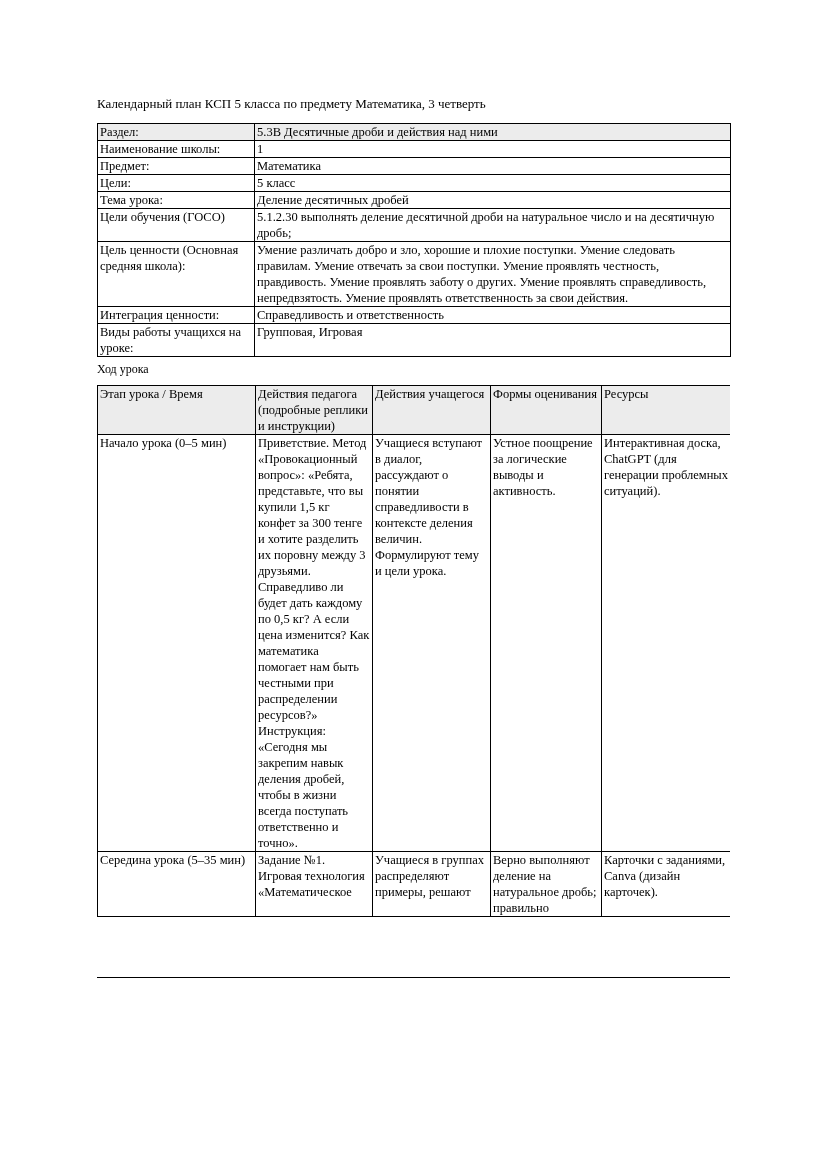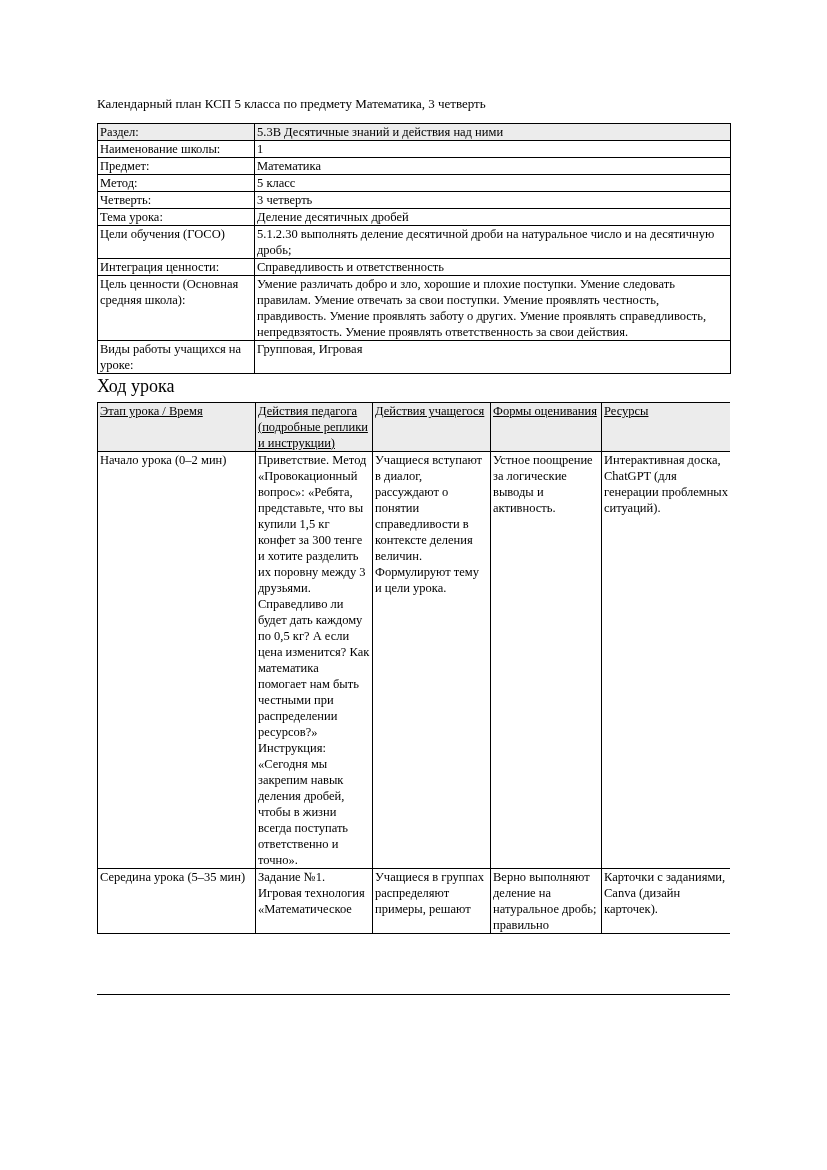--- a/index.html
+++ b/index.html
@@ -41,85 +41,81 @@
     padding: 0 2px;
     vertical-align: top;
     text-align: left;
     word-wrap: break-word;
   }
   .info-table .col-label { width: 157px; }
   .info-table .col-value { width: 476px; }
   .hl td { background: var(--header-bg, #ececec); }
   .section-heading {
     margin: 4px 0 8px 0;
-    font-size: 18px;
+    font-size: 12px;
     line-height: 16px;
     font-weight: normal;
   }
   .flow-wrap {
     height: 592px;
     overflow: hidden;
     border-bottom: 1px solid var(--border-color, #000000);
   }
   .flow-table .col-stage    { width: 158px; }
   .flow-table .col-teacher  { width: 117px; }
   .flow-table .col-student  { width: 118px; }
   .flow-table .col-assess   { width: 111px; }
   .flow-table .col-resource { width: 129px; }
-  .flow-table tr.head td { background: var(--header-bg, #ececec); text-decoration: underline; }
+  .flow-table tr.head td { background: var(--header-bg, #ececec); }
 </style>
 </head>
 <body>
 
 <div class="page">
   <div class="content">
 
     <p class="doc-title">Календарный план КСП 5 класса по предмету Математика, 3 четверть</p>
 
     <table class="info-table">
       <colgroup>
           <col class="col-label">
           <col class="col-value">
         </colgroup>
       <tbody>
         <tr class="hl">
           <td>Раздел:</td>
-          <td>5.3В Десятичные знаний и действия над ними</td>
+          <td>5.3В Десятичные дроби и действия над ними</td>
         </tr>
         <tr>
           <td>Наименование школы:</td>
           <td>1</td>
         </tr>
         <tr>
           <td>Предмет:</td>
           <td>Математика</td>
         </tr>
         <tr>
-          <td>Метод:</td>
+          <td>Цели:</td>
           <td>5 класс</td>
-        </tr>
-        <tr>
-          <td>Четверть:</td>
-          <td>3 четверть</td>
         </tr>
         <tr>
           <td>Тема урока:</td>
           <td>Деление десятичных дробей</td>
         </tr>
         <tr>
           <td>Цели обучения (ГОСО)</td>
           <td>5.1.2.30 выполнять деление десятичной дроби на натуральное число и на десятичную дробь;</td>
         </tr>
         <tr>
+          <td>Цель ценности (Основная средняя школа):</td>
+          <td>Умение различать добро и зло, хорошие и плохие поступки. Умение следовать правилам. Умение отвечать за свои поступки. Умение проявлять честность, правдивость. Умение проявлять заботу о других. Умение проявлять справедливость, непредвзятость. Умение проявлять ответственность за свои действия.</td>
+        </tr>
+        <tr>
           <td>Интеграция ценности:</td>
           <td>Справедливость и ответственность</td>
-        </tr>
-        <tr>
-          <td>Цель ценности (Основная средняя школа):</td>
-          <td>Умение различать добро и зло, хорошие и плохие поступки. Умение следовать правилам. Умение отвечать за свои поступки. Умение проявлять честность, правдивость. Умение проявлять заботу о других. Умение проявлять справедливость, непредвзятость. Умение проявлять ответственность за свои действия.</td>
         </tr>
         <tr>
           <td>Виды работы учащихся на уроке:</td>
           <td>Групповая, Игровая</td>
         </tr>
       </tbody>
     </table>
 
     <p class="section-heading">Ход урока</p>
 
@@ -134,21 +130,21 @@
         </colgroup>
         <tbody>
           <tr class="head">
             <td>Этап урока / Время</td>
             <td>Действия педагога (подробные реплики и инструкции)</td>
             <td>Действия учащегося</td>
             <td>Формы оценивания</td>
             <td>Ресурсы</td>
           </tr>
           <tr>
-            <td>Начало урока (0–2 мин)</td>
+            <td>Начало урока (0–5 мин)</td>
             <td>Приветствие. Метод «Провокационный вопрос»: «Ребята, представьте, что вы купили 1,5 кг конфет за 300 тенге и хотите разделить их поровну между 3 друзьями. Справедливо ли будет дать каждому по 0,5 кг? А если цена изменится? Как математика помогает нам быть честными при распределении ресурсов?» Инструкция: «Сегодня мы закрепим навык деления дробей, чтобы в жизни всегда поступать ответственно и точно».</td>
             <td>Учащиеся вступают в диалог, рассуждают о понятии справедливости в контексте деления величин. Формулируют тему и цели урока.</td>
             <td>Устное поощрение за логические выводы и активность.</td>
             <td>Интерактивная доска, ChatGPT (для генерации проблемных ситуаций).</td>
           </tr>
           <tr>
             <td>Середина урока (5–35 мин)</td>
             <td>Задание №1. Игровая технология «Математическое</td>
             <td>Учащиеся в группах распределяют примеры, решают</td>
             <td>Верно выполняют деление на натуральное дробь; правильно</td>

